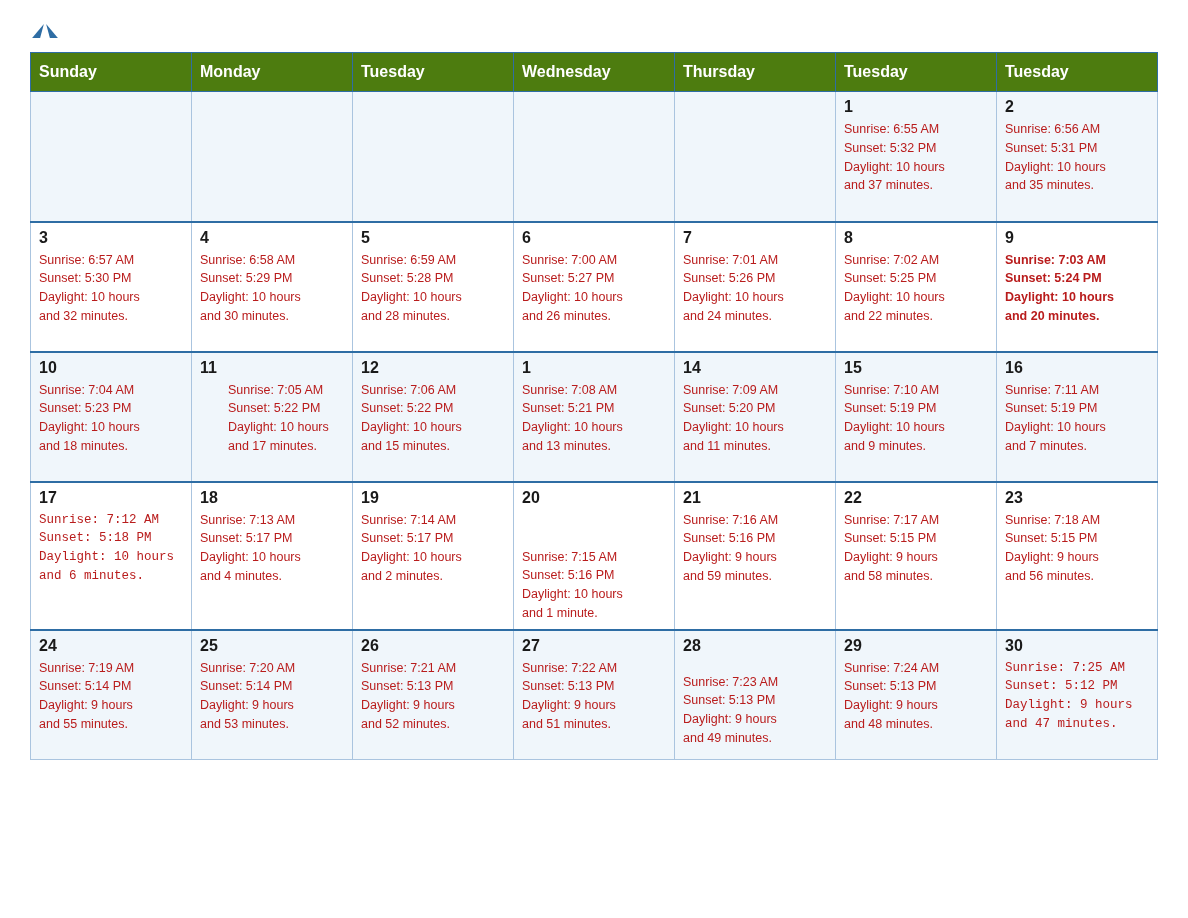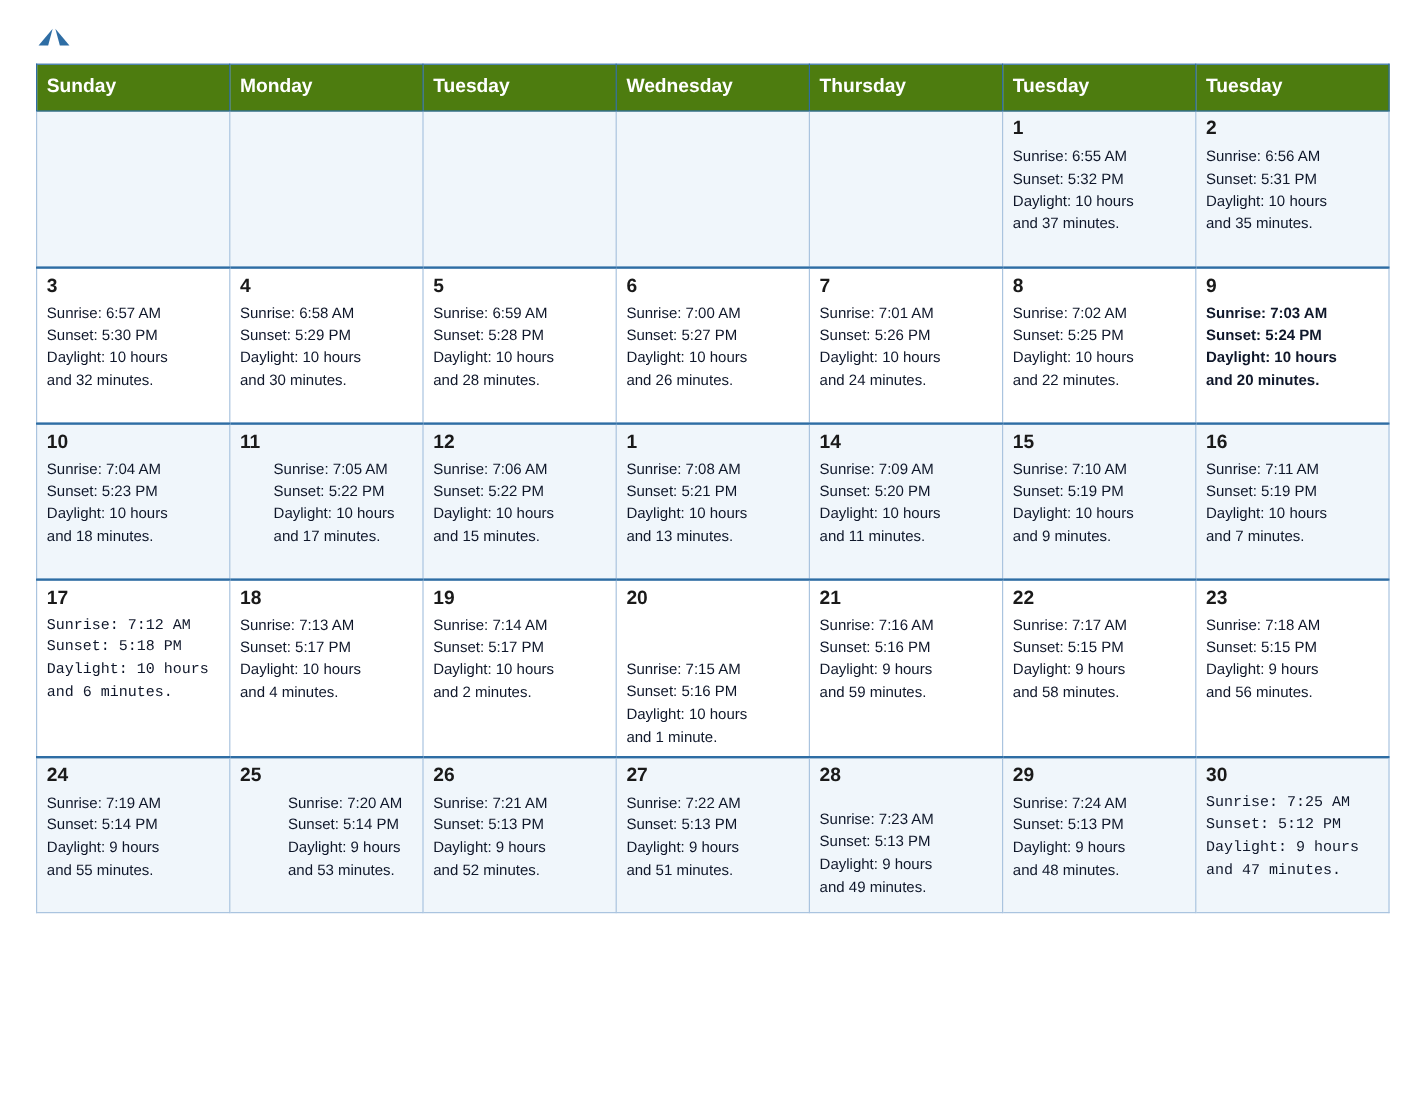--- a/index.html
+++ b/index.html
@@ -80,21 +80,21 @@
     }
     .day-number {
       font-size: 16px;
       font-weight: bold;
       color: #1a1a1a;
       display: block;
       margin-bottom: 4px;
     }
     .day-info {
       font-size: 12.5px;
-      color: #0f172a;
+      color: #b91c1c;
       line-height: 1.5;
     }
     .empty-cell {
       background-color: #f0f6fb;
     }
     .row-border-top td {
       border-top: 2px solid #2e6da4;
     }
   </style>
 </head>
@@ -308,21 +308,21 @@
       <tr class="row-border-top">
         <td>
           <span class="day-number">24</span>
           <div class="day-info" style="white-space: pre-line;">Sunrise: 7:19 AM
 Sunset: 5:14 PM
 Daylight: 9 hours
 and 55 minutes.</div>
         </td>
         <td>
           <span class="day-number">25</span>
-          <div class="day-info" style="white-space: pre-line; margin-left: 40px;">Sunrise: 7:20 AM
+          <div class="day-info" style="white-space: pre-line;">Sunrise: 7:20 AM
 Sunset: 5:14 PM
 Daylight: 9 hours
 and 53 minutes.</div>
         </td>
         <td>
           <span class="day-number">26</span>
           <div class="day-info" style="white-space: pre-line;">Sunrise: 7:21 AM
 Sunset: 5:13 PM
 Daylight: 9 hours
 and 52 minutes.</div>

